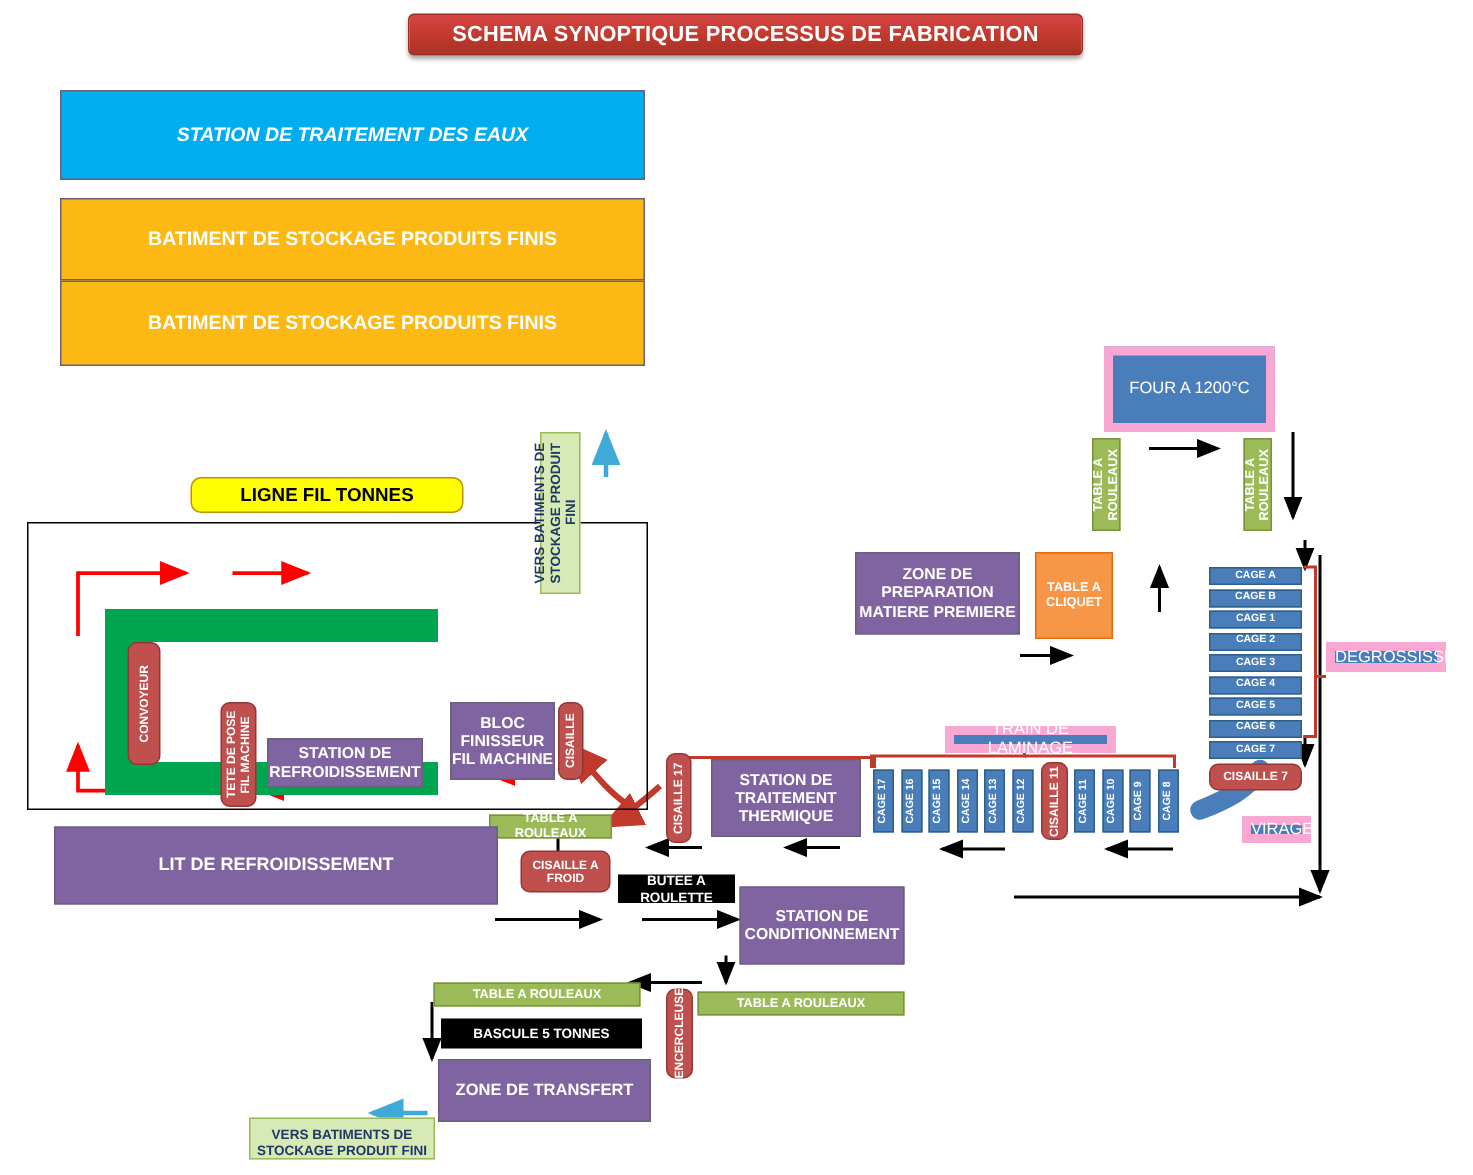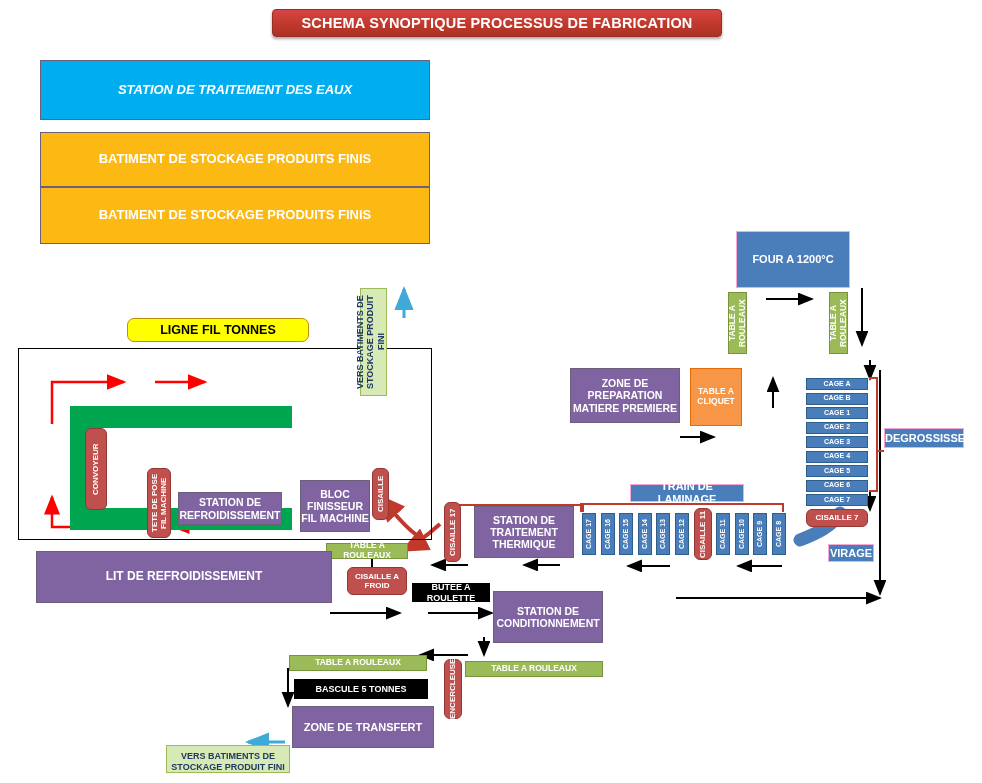--- a/index.html
+++ b/index.html
@@ -21,21 +21,21 @@
     box-shadow:0 2px 3px rgba(0,0,0,.35);
   }
 
   
   .cyan{background:#00AEEF;border:1px solid #6b5f7a;color:#fff;font-weight:bold;font-size:13px;}
   .orange-b{background:#FCB813;border:1px solid #6b5f7a;color:#fff;font-weight:bold;font-size:13px;}
   .purple{background:#8064A2;border:1px solid #6b5f7a;color:#fff;font-weight:bold;font-size:10.5px;}
   .green{background:#9BBB59;border:1px solid #77933C;color:#ffffff;font-weight:bold;font-size:8.5px;}
   .greenlight{background:#D7E9B5;border:1px solid #9BBB59;color:#1f3864;font-weight:bold;font-size:9px;align-items:flex-end;}
   .red{background:#C0504D;border:1px solid #943634;border-radius:6px;color:#fff;font-weight:bold;font-size:8px;}
-  .blue{background:#4A7EBB;border:1px solid #f9a8d4;color:#fff;font-weight:bold;font-size:11px;}
+  .blue{background:#4A7EBB;border:6px solid #f9a8d4;color:#fff;font-weight:normal;font-size:11px;}
   .cage{background:#4A7EBB;border:1px solid #2E5F8A;color:#fff;font-weight:bold;font-size:7px;}
   .cagev{background:#4A7EBB;border:1px solid #2E5F8A;color:#fff;font-weight:bold;font-size:7px;}
   .black{background:#000000;color:#fff;font-weight:bold;font-size:9px;}
   .orangebox{background:#F79646;border:1px solid #E36C09;color:#fff;font-weight:bold;font-size:8.5px;}
   .yellow{background:#FFFF00;border:1.5px solid #BF9000;border-radius:7px;color:#000;font-weight:bold;font-size:12.5px;}
 
   .vtext{writing-mode:vertical-rl;text-orientation:mixed;transform:rotate(180deg);}
 
   .outline{position:absolute;border:1.5px solid #000;box-sizing:border-box;background:transparent;}
   .conveyor{position:absolute;background:#00A550;}
@@ -149,21 +149,21 @@
 
   <div class="box red vtext" style="left:147px;top:468px;width:24px;height:70px;">
     <span>TETE DE POSE FIL MACHINE</span>
   </div>
 
 
   <div class="box purple" style="left:178px;top:492px;width:104px;height:33px;">
     <span class="lbl">STATION DE REFROIDISSEMENT</span>
   </div>
 
-  <div class="box purple" style="left:300px;top:468px;width:70px;height:52px;margin-top:12px;">
+  <div class="box purple" style="left:300px;top:468px;width:70px;height:52px;">
     <span class="lbl">BLOC FINISSEUR FIL MACHINE</span>
   </div>
 
   <div class="box red vtext" style="left:372px;top:468px;width:17px;height:52px;">
     <span>CISAILLE</span>
   </div>
 
   <div class="box greenlight vtext" style="left:360px;top:288px;width:27px;height:108px;">
     <span>VERS BATIMENTS DE STOCKAGE PRODUIT FINI</span>
   </div>

